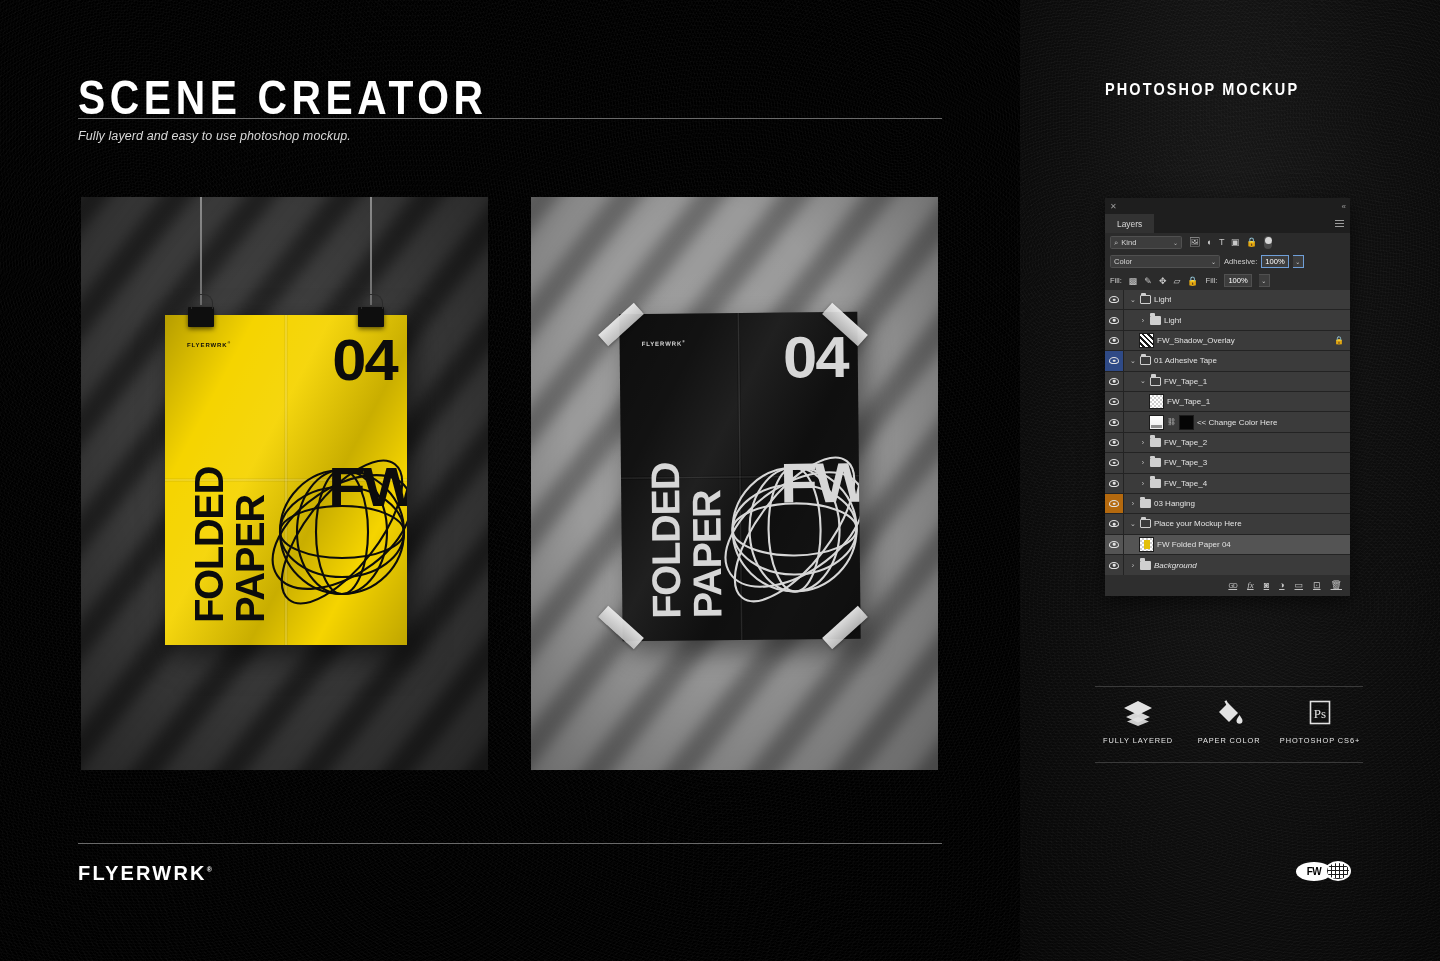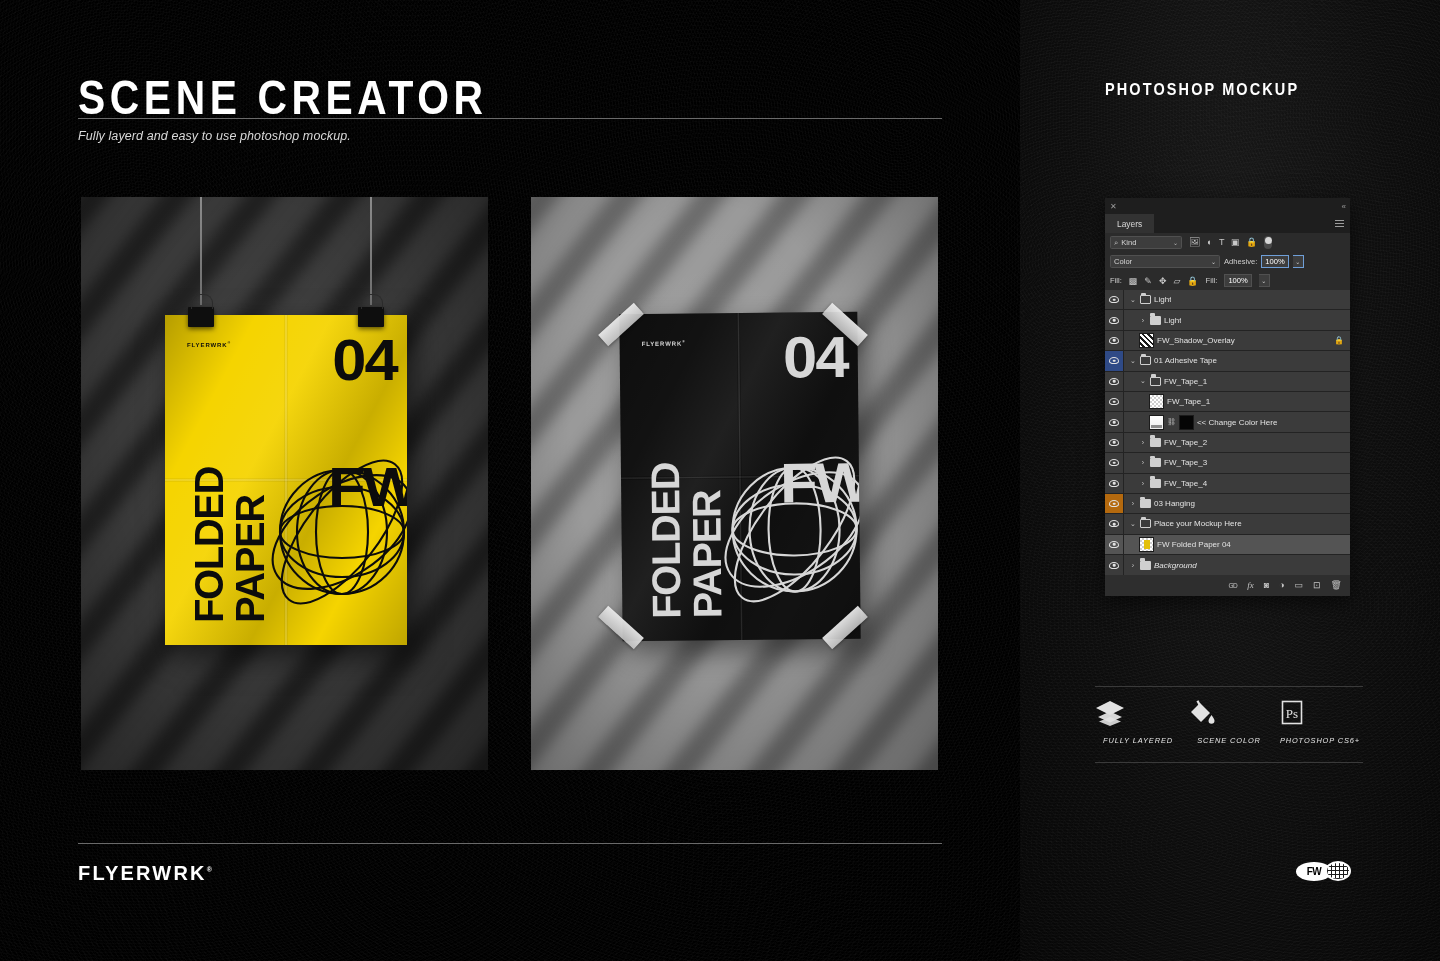--- a/index.html
+++ b/index.html
@@ -517,49 +517,49 @@
     height: 21px;
     background: #2e2e2e;
     display: flex;
     align-items: center;
     justify-content: flex-end;
     gap: 10px;
     padding-right: 8px;
     color: #c4c4c4;
     font-size: 9px;
   }
-  .ps-bottom span { line-height: 1; }
+  .ps-bottom span { line-height: 1; text-decoration: underline; }
 
   
   .feat-rule-top {
     position: absolute;
     left: 1095px; top: 686px;
     width: 268px; height: 1px;
     background: #3a3a3a;
   }
   .features {
     position: absolute;
     left: 1095px; top: 700px;
     width: 268px;
     display: flex;
     justify-content: space-between;
   }
   .feature {
     width: 86px;
     display: flex;
     flex-direction: column;
+    align-items: center;
     gap: 10px;
   }
   .feature .f-label {
     font-size: 7.4px;
     letter-spacing: .9px;
     color: #e6e6e6;
     text-align: center;
     white-space: nowrap;
-    font-style: italic;
   }
   .feat-rule-bot {
     position: absolute;
     left: 1095px; top: 762px;
     width: 268px; height: 1px;
     background: #3a3a3a;
   }
 
   .fw-logo {
     position: absolute;
@@ -941,21 +941,21 @@
     </div>
 
     <div class="feature">
       <svg width="30" height="26" viewBox="0 0 30 26">
         <g fill="#e2e2e2">
           <path d="M5 12 L14 3 L24 13 L15 22 Z"></path>
           <rect x="11.5" y="0.5" width="2.3" height="5" transform="rotate(-28 12.6 3)"></rect>
           <path d="M25.5 15 c2 3 3 4.4 3 5.8 a3 3 0 0 1-6 0 c0-1.4 1-2.8 3-5.8 z"></path>
         </g>
       </svg>
-      <span class="f-label">SCENE COLOR</span>
+      <span class="f-label">PAPER COLOR</span>
     </div>
 
     <div class="feature">
       <svg width="30" height="26" viewBox="0 0 30 26">
         <rect x="5.5" y="1.5" width="19" height="22" fill="none" stroke="#e2e2e2" stroke-width="1.6"></rect>
         <text x="15" y="17.5" font-family="Liberation Serif, serif" font-size="13" fill="#e2e2e2" text-anchor="middle">Ps</text>
       </svg>
       <span class="f-label">PHOTOSHOP CS6+</span>
     </div>
   </div>

